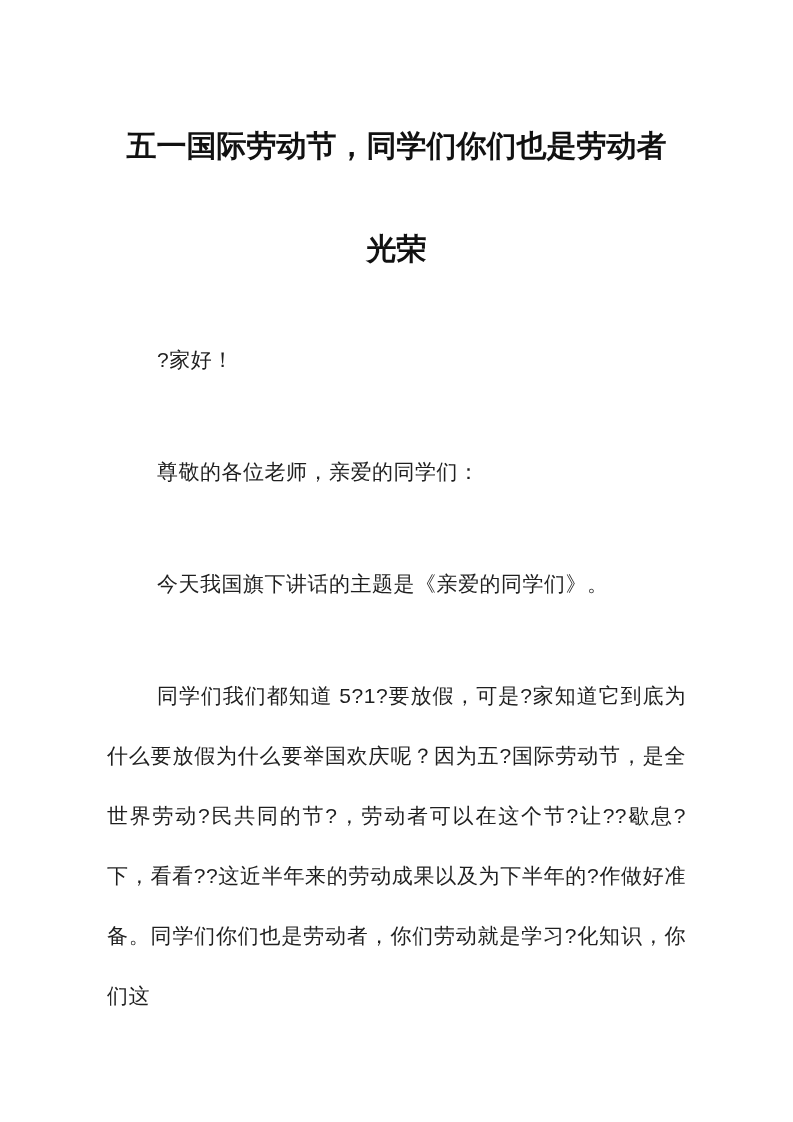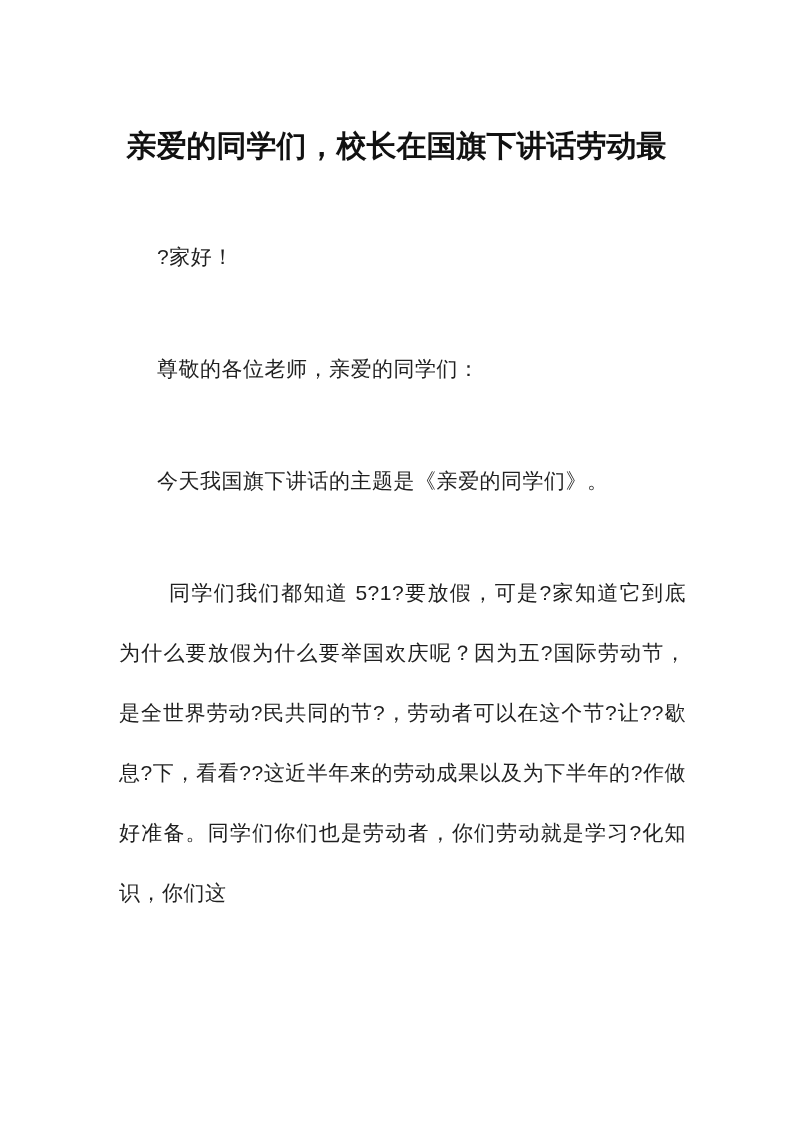--- a/index.html
+++ b/index.html
@@ -36,30 +36,30 @@
     margin: 0 0 52px 0;
     font-size: 21px;
     line-height: 60px;
     color: #1f1f1f;
     text-align: justify;
     text-indent: 50px;
     letter-spacing: 0.5px;
   }
   .para:last-child {
     margin-bottom: 0;
-    margin-left: 12px;
   }
 </style>
 </head>
 <body>
 
 <div class="page">
 
   <h1 class="doc-title">
-    <span class="title-line">亲爱的同学们，校长在国旗下讲话劳动最</span>
+    <span class="title-line">五一国际劳动节，同学们你们也是劳动者</span>
+    <span class="title-line">光荣</span>
   </h1>
 
   <p class="para">?家好！</p>
 
   <p class="para">尊敬的各位老师，亲爱的同学们：</p>
 
   <p class="para">今天我国旗下讲话的主题是《亲爱的同学们》。</p>
 
   <p class="para">同学们我们都知道 5?1?要放假，可是?家知道它到底为什么要放假为什么要举国欢庆呢？因为五?国际劳动节，是全世界劳动?民共同的节?，劳动者可以在这个节?让??歇息?下，看看??这近半年来的劳动成果以及为下半年的?作做好准备。同学们你们也是劳动者，你们劳动就是学习?化知识，你们这</p>
 

